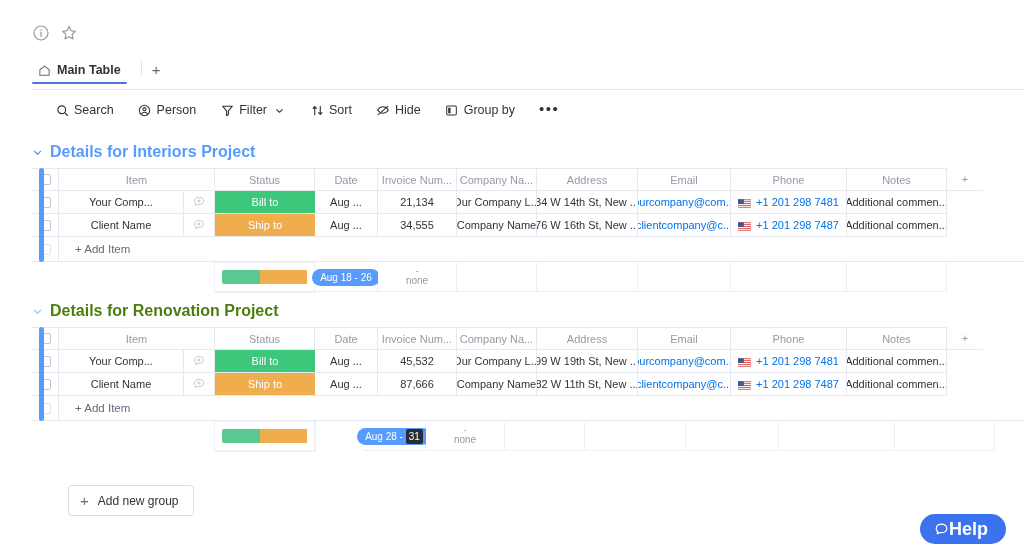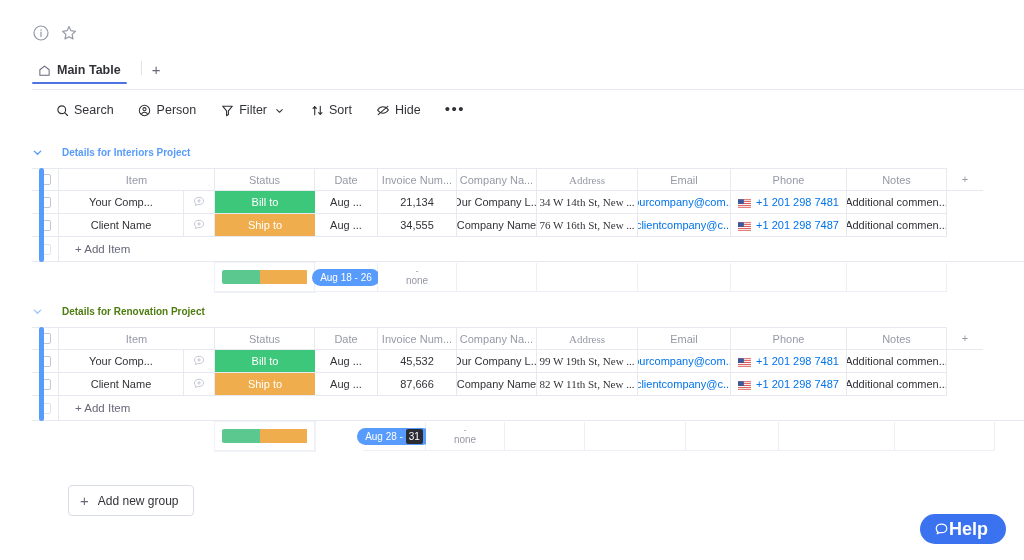--- a/index.html
+++ b/index.html
@@ -71,21 +71,21 @@
   .tb-dots { font-size:15px; letter-spacing:1.5px; color:#323338; padding-bottom:4px; }
 
   
   .board { margin-left:32px; margin-top:18px; }
   .group { margin-bottom:8px; }
   .group-title-row {
     display:flex; align-items:center; gap:7px; height:22px; margin-bottom:5px;
   }
   .caret { color:#579bfc; display:flex; align-items:center; }
   .caret.faded { color:#9cc6fd; }
-  .group-title { font-size:10px; font-weight:bold; color:#579bfc;margin-left:12px; }
+  .group-title { font-size:16px; font-weight:bold; color:#579bfc; }
   .group-title.faded { color:#4d7c0f; }
 
   
   .tbl { position:relative; }
   .accent {
     position:absolute; left:7px; top:0; width:5px;
     background:#579bfc; border-radius:3px;
   }
   .row { display:flex; height:23px; align-items:stretch; background:#fff; }
   .row.head { height:23px; }
@@ -104,21 +104,21 @@
   .c-check { width:27px; flex:none; border-right:1px solid #e6e9ef; justify-content:center; }
   .c-check .box {
     width:11px; height:11px; border:1px solid #c3c6d4; border-radius:2px; background:#fff;
   }
   .c-item { width:125px; flex:none; }
   .c-chat { width:31px; flex:none; color:#c3c6d4; }
   .c-status { width:100px; flex:none; padding:0; border-right:none; }
   .c-date { width:63px; flex:none; }
   .c-invoice { width:79px; flex:none; }
   .c-company { width:80px; flex:none; }
-  .c-address { width:101px; flex:none;font-family:Liberation Serif, serif; }
+  .c-address { width:101px; flex:none; }
   .c-email { width:93px; flex:none; }
   .c-phone { width:116px; flex:none; }
   .c-notes { width:100px; flex:none; }
   .c-plus { width:36px; flex:none; border-right:none; border-bottom:none; color:#676879; font-size:14px; }
   .row.head .c-plus { border-top:none; }
 
   .status-pill {
     width:100%; height:100%; display:flex; align-items:center; justify-content:center;
     color:#fff; font-size:11px;
   }
@@ -260,20 +260,29 @@
   <div class="tb-item">
     <span class="tb-ico">
       <svg width="14" height="14" viewBox="0 0 14 14" fill="none" stroke="currentColor" stroke-width="1.1" stroke-linecap="round">
           <path d="M1.6 7s2.1-3.2 5.4-3.2S12.4 7 12.4 7 10.3 10.2 7 10.2 1.6 7 1.6 7z"></path>
           <path d="M2.2 11.6L11.8 3.4"></path>
         </svg>
     </span>
     <span>Hide</span>
   </div>
 
+  <div class="tb-item">
+    <span class="tb-ico">
+      <svg width="13" height="13" viewBox="0 0 14 14" fill="none" stroke="currentColor" stroke-width="1.1">
+          <rect x="1.8" y="2.2" width="10.4" height="9.6" rx="1.2"></rect>
+          <rect x="3.4" y="4" width="2.6" height="6" fill="currentColor" stroke="none"></rect>
+        </svg>
+    </span>
+    <span>Group by</span>
+  </div>
 
   <div class="tb-item tb-dots">•••</div>
 </div>
 
 <div class="board">
 
   
   <div id="groups-root">
       <div class="group">
         <div class="group-title-row">

